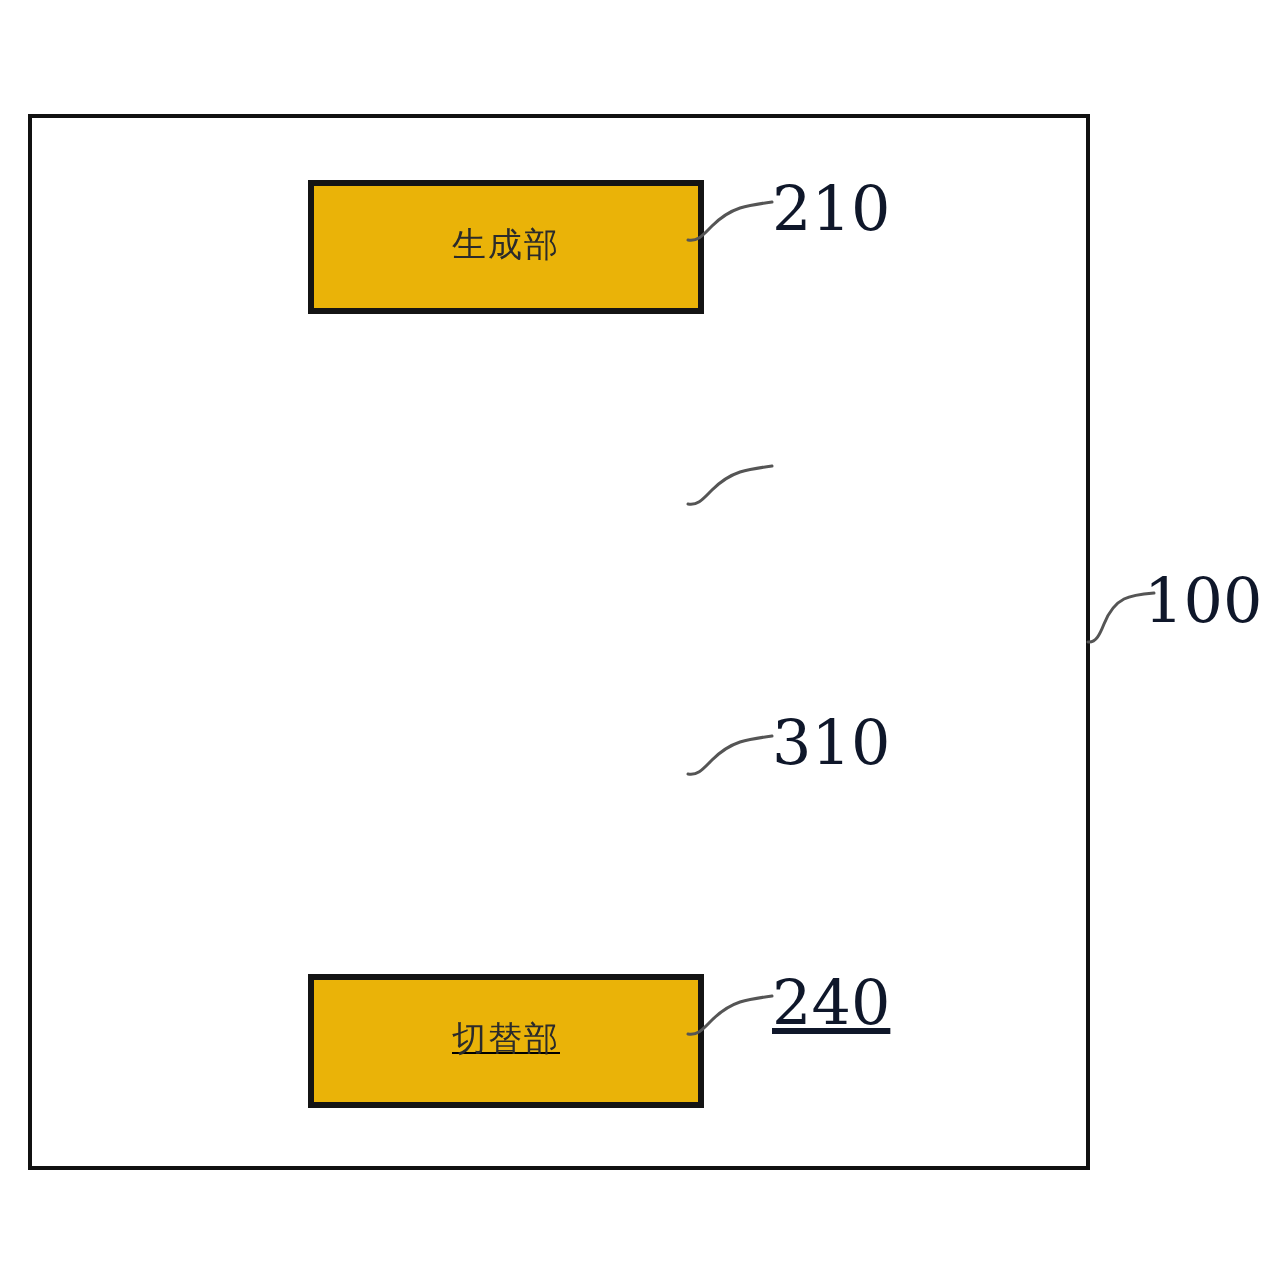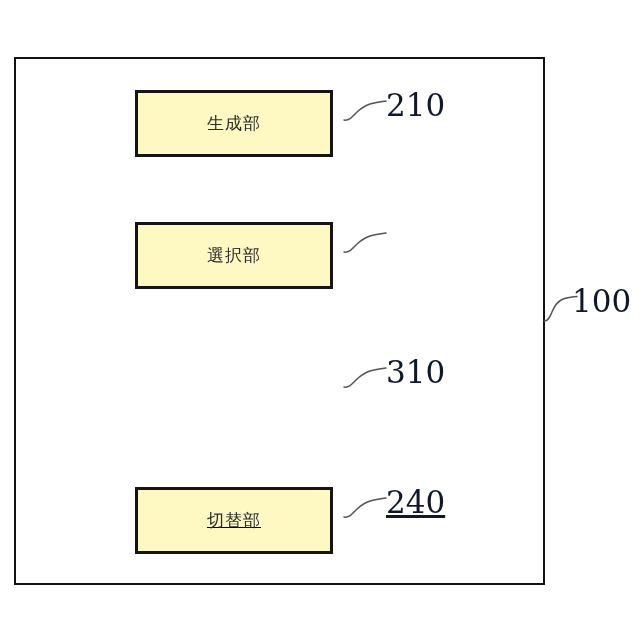--- a/index.html
+++ b/index.html
@@ -30,26 +30,26 @@
     width: 531px;
     height: 528px;
     box-sizing: border-box;
     border: 2.5px solid #111111;
     background: #ffffff;
   }
 
   
   .unit-box {
     position: absolute;
-    left: 135px;
+    left: 154px;
     width: 198px;
     height: 67px;
     box-sizing: border-box;
     border: 3px solid #141414;
-    background: #fef9c3;
+    background: #eab308;
     display: flex;
     align-items: center;
     justify-content: center;
   }
   .unit-box .unit-label {
     font-family: "DejaVu Sans", "Liberation Sans", sans-serif;
     font-size: 17px;
     line-height: 1;
     color: #2b2b2b;
     letter-spacing: 1px;
@@ -102,23 +102,20 @@
   <div class="outer-frame"></div>
 
   <div class="unit-box box-0">
     <span class="unit-label">生成部</span>
   </div>
   <svg class="leader leader-210" width="44" height="30" viewBox="0 0 44 30">
     <path d="M1,24 C6,25 9,21 13,17 C17,13 21,10 27,8 C32,6.5 37,5.8 43,5"></path>
   </svg>
   <span class="ref-num ref-210">210</span>
 
-  <div class="unit-box box-1">
-    <span class="unit-label">選択部</span>
-  </div>
   <svg class="leader leader-220" width="44" height="30" viewBox="0 0 44 30">
     <path d="M1,24 C6,25 9,21 13,17 C17,13 21,10 27,8 C32,6.5 37,5.8 43,5"></path>
   </svg>
 
   <svg class="leader leader-230" width="44" height="30" viewBox="0 0 44 30">
     <path d="M1,24 C6,25 9,21 13,17 C17,13 21,10 27,8 C32,6.5 37,5.8 43,5"></path>
   </svg>
   <span class="ref-num ref-230">310</span>
 
   <div class="unit-box box-3">

